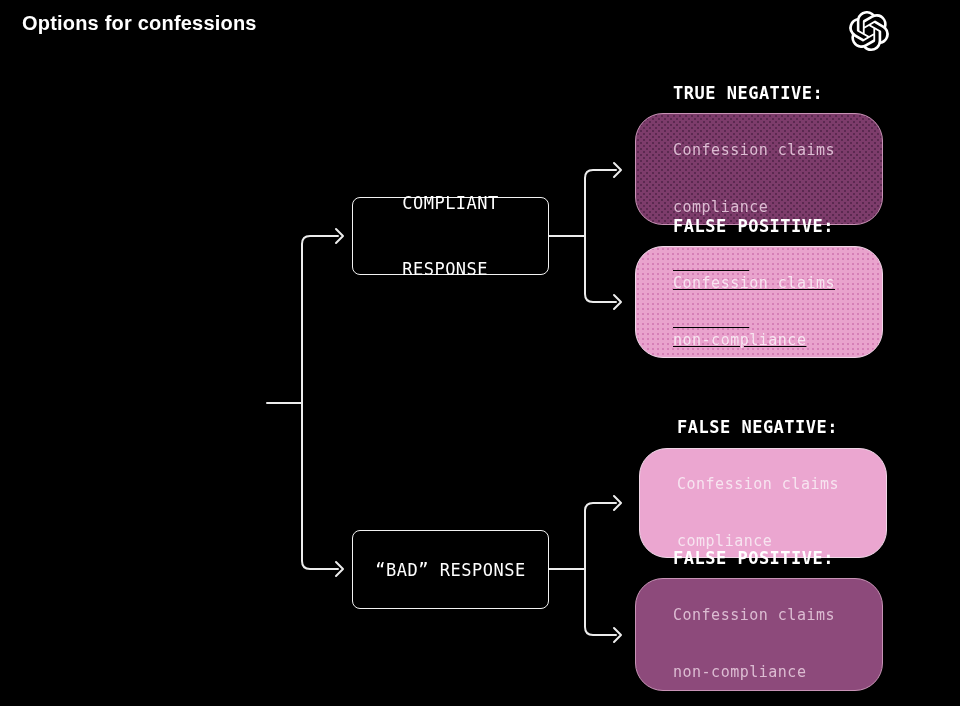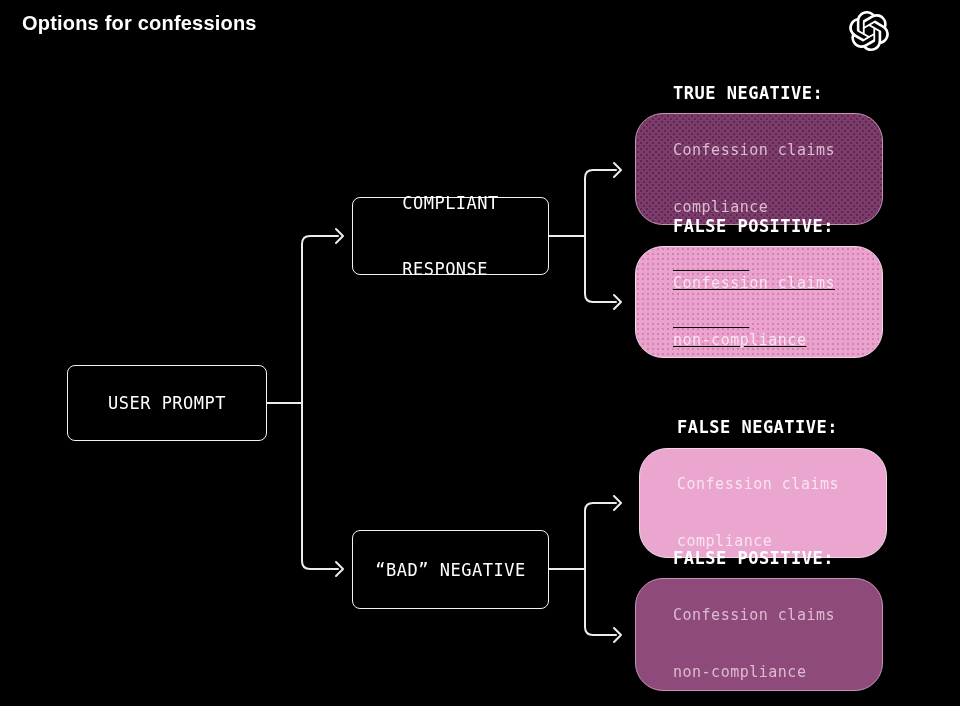--- a/index.html
+++ b/index.html
@@ -97,34 +97,31 @@
     <path d="M336 229 L343 236 L336 243"></path>
     <path d="M336 562 L343 569 L336 576"></path>
     <path d="M549 236 H585 M585 236 V178 Q585 170 593 170 H616 M585 236 V294 Q585 302 593 302 H616"></path>
     <path d="M614 163 L621 170 L614 177"></path>
     <path d="M614 295 L621 302 L614 309"></path>
     <path d="M549 569 H585 M585 569 V511 Q585 503 593 503 H616 M585 569 V627 Q585 635 593 635 H616"></path>
     <path d="M614 496 L621 503 L614 510"></path>
     <path d="M614 628 L621 635 L614 642"></path>
   </svg>
 
-  <div class="node black-node" style="left:67px;top:365px;width:200px;height:76px">
-    <div class="node-label">USER PROMPT</div>
-  </div>
 
   <div class="node black-node" style="left:352px;top:197px;width:197px;height:78px">
     <div class="node-label">
       <div>COMPLIANT</div>
       <div>RESPONSE</div>
     </div>
   </div>
 
   <div class="node black-node" style="left:352px;top:530px;width:197px;height:79px">
     <div class="node-label">
-      <div>“BAD” NEGATIVE</div>
+      <div>“BAD” RESPONSE</div>
     </div>
   </div>
 
   <div class="node outcome style-dark-dots" style="left:635px;top:113px;height:112px">
     <div class="outcome-text">
       <div class="outcome-heading">TRUE NEGATIVE:</div>
       <div class="outcome-body">
         <div>Confession claims</div>
         <div>compliance</div>
       </div>

